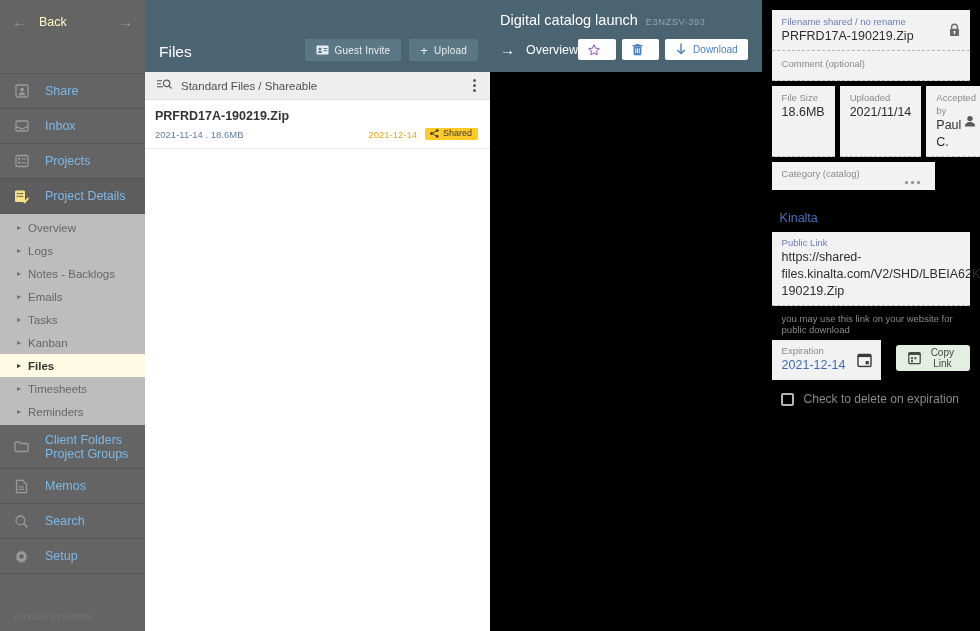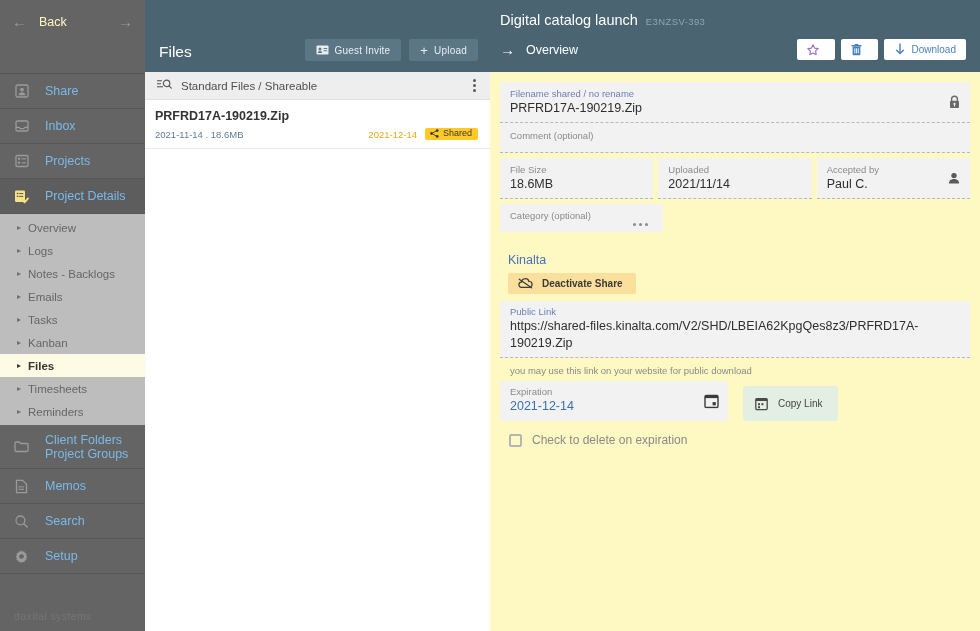--- a/index.html
+++ b/index.html
@@ -111,21 +111,21 @@
   .file-meta-left { color: #5f7d9c; font-size: 9.5px; flex: 1 1 auto; }
   .file-exp { color: #e6a817; font-size: 9.5px; margin-right: 8px; }
   .badge-shared {
     background: #ffc928; color: #3a3a3a; font-size: 9px; border-radius: 2px;
     padding: 0 6px 2px 5px; display: inline-flex; align-items: center; gap: 4px;
     font-weight: normal; cursor: pointer;
   }
   .badge-shared svg { display: block; }
 
   
-  .detail { flex: 1 1 auto; background: #fef9c3; display: flex; flex-direction: column;
+  .detail { flex: 1 1 auto; background: #000000; display: flex; flex-direction: row;
     min-width: 0; }
   .detail-header {
     height: 72px; flex: 0 0 72px; background: #4a6471; padding: 12px 14px 0 10px;
     display: flex; flex-direction: column;
   }
   .detail-title-row { display: flex; align-items: baseline; }
   .detail-title { color: #ffffff; font-size: 14.5px; }
   .detail-code { color: #8fa6b0; font-size: 9.5px; margin-left: 8px; letter-spacing: .4px; }
   .detail-sub-row { display: flex; align-items: center; margin-top: 11px; }
   .overview-link { display: flex; align-items: center; cursor: pointer; }
@@ -178,21 +178,21 @@
   }
   .link-value { color: #2e2e2e; font-size: 12.5px; line-height: 17px; }
   .link-hint { color: #8a8a8a; font-size: 9.5px; margin: 7px 0 5px 10px; }
 
   .exp-row { display: flex; align-items: flex-start; }
   .field-exp {
     width: 228px; background: #f2f2f2; padding: 4px 10px 6px 10px;
     position: relative; cursor: text;
   }
   .btn-copy {
-    height: 35px; background: #e4efe4; border: none; border-radius: 3px;
+    height: 26px; background: #e4efe4; border: none; border-radius: 3px;
     color: #444444; font-size: 10px; display: inline-flex; align-items: center;
     gap: 10px; padding: 0 16px 0 12px; cursor: pointer; margin-left: 15px;
     margin-top: 5px; font-family: inherit;
   }
   .btn-copy svg { display: block; }
 
   .checkbox-row { display: flex; align-items: center; margin: 12px 0 0 9px; cursor: pointer; }
   .checkbox-box { width: 13px; height: 13px; border: 2px solid #b5b5b5; border-radius: 2px; }
   .checkbox-label { color: #8a8a8a; font-size: 12px; margin-left: 10px; }
 </style>
@@ -493,39 +493,30 @@
             <span class="field-icon">
               <svg width="14" height="14" viewBox="0 0 14 14">
                 <circle cx="7" cy="4.6" r="2.7" fill="#5a5a5a"></circle>
                 <path d="M1.9 12.4c0-2.9 2.3-4.4 5.1-4.4s5.1 1.5 5.1 4.4z" fill="#5a5a5a"></path>
               </svg>
             </span>
           </div>
         </div>
 
         <div class="field-category">
-          <div class="field-label grey">Category (optional)</div>
+          <div class="field-label grey">Category (catalog)</div>
           <span class="cat-dots">
               <i></i>
               <i></i>
               <i></i>
             </span>
         </div>
 
         <div class="access-title">Kinalta</div>
 
-        <button class="btn-deactivate">
-          <span>
-            <svg width="15" height="11" viewBox="0 0 15 11">
-              <path d="M3.6 9.3a2.6 2.6 0 01-.2-5.2A3.9 3.9 0 0111 3.5a2.9 2.9 0 01.4 5.8z" fill="none" stroke="#3a3a3a" stroke-width="1.2"></path>
-              <path d="M1.2 1.2l12.4 8.6" stroke="#3a3a3a" stroke-width="1.2" stroke-linecap="round"></path>
-            </svg>
-          </span>
-          <span>Deactivate Share</span>
-        </button>
 
         <div class="link-field">
           <div class="field-label">Public Link</div>
           <div class="link-value">https://shared-files.kinalta.com/V2/SHD/LBEIA62KpgQes8z3/PRFRD17A-190219.Zip</div>
         </div>
         <div class="link-hint">you may use this link on your website for public download</div>
 
         <div class="exp-row">
           <div class="field-exp">
             <div class="field-label grey">Expiration</div>

